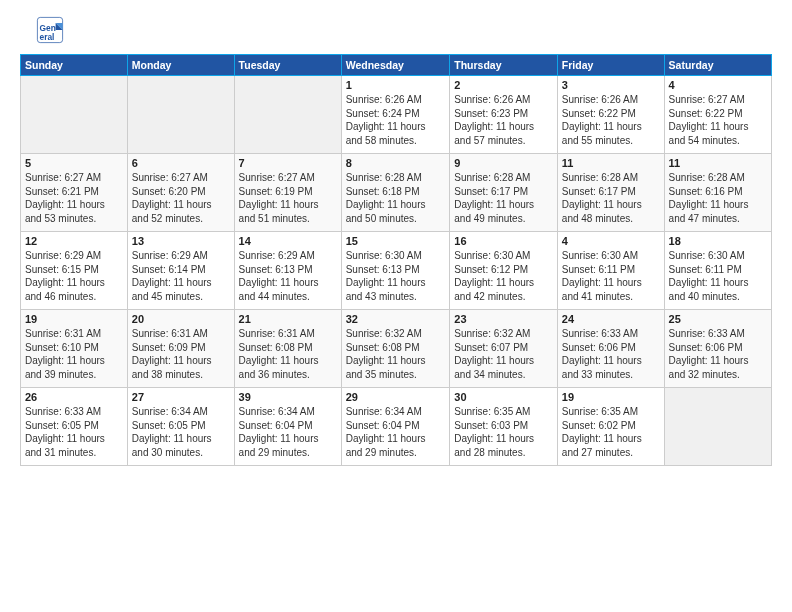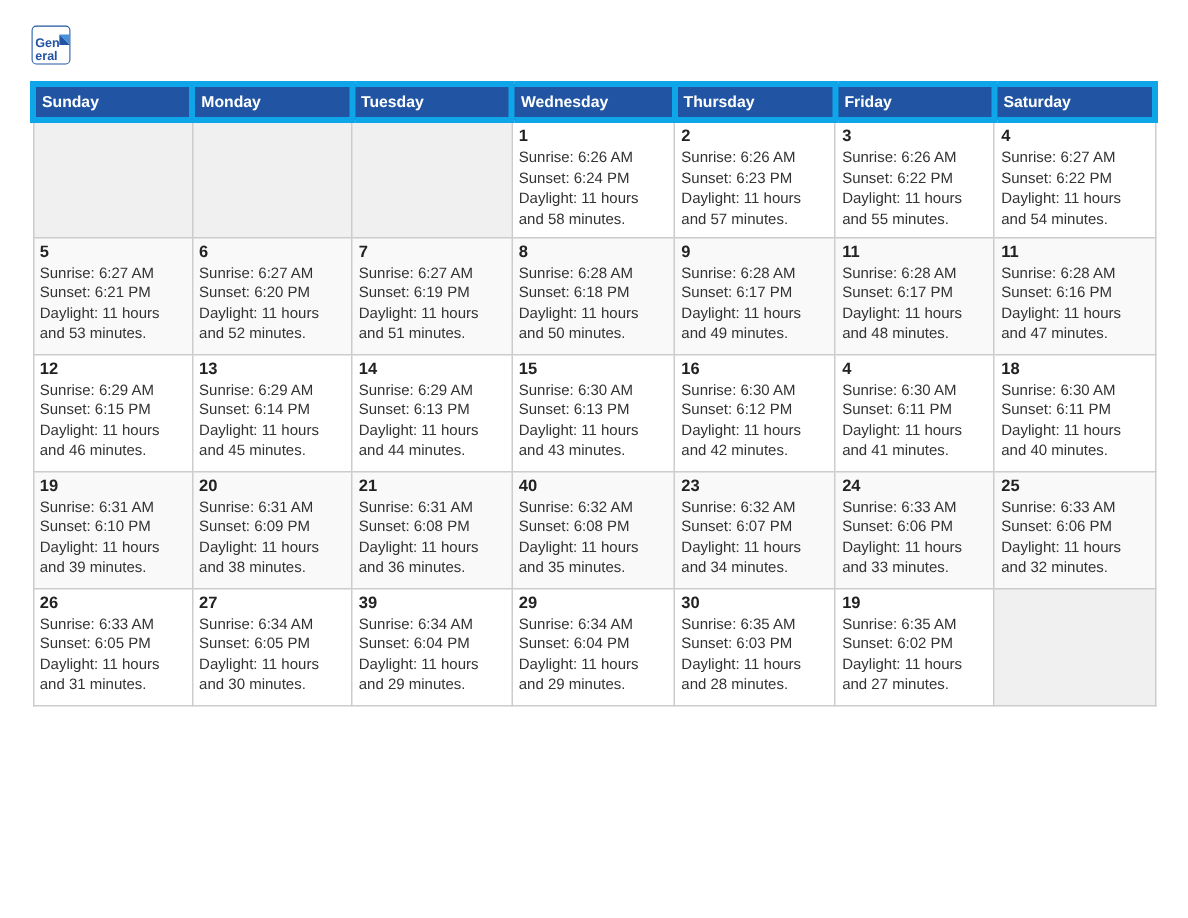--- a/index.html
+++ b/index.html
@@ -17,20 +17,21 @@
       padding: 16px 20px 12px 20px;
     }
     .header {
       display: flex;
       justify-content: space-between;
       align-items: flex-start;
       margin-bottom: 10px;
     }
     .logo {
       display: flex;
+      margin-left: 16px;
     }
     .logo-text {
       font-size: 18px;
       font-weight: bold;
       color: #2155a3;
       line-height: 1.1;
     }
     .logo-icon {
       width: 28px;
       height: 28px;
@@ -53,21 +54,21 @@
       border-collapse: collapse;
       font-size: 9.5px;
     }
     .calendar th {
       background: #2155a3;
       color: white;
       padding: 4px 4px;
       text-align: left;
       font-size: 10.5px;
       font-weight: bold;
-      border: 4px solid #0ea5e9;
+      border: 1px solid #0ea5e9;
     }
     .calendar td {
       border: 1px solid #ccc;
       padding: 3px 4px;
       vertical-align: top;
       width: 113px;
       height: 78px;
       background: white;
     }
     .calendar tr:nth-child(even) td {
@@ -216,21 +217,21 @@
           </td>
           <td>
             <span class="day-num">20</span>
             <div class="day-info">Sunrise: 6:31 AM<br>Sunset: 6:09 PM<br>Daylight: 11 hours<br>and 38 minutes.</div>
           </td>
           <td>
             <span class="day-num">21</span>
             <div class="day-info">Sunrise: 6:31 AM<br>Sunset: 6:08 PM<br>Daylight: 11 hours<br>and 36 minutes.</div>
           </td>
           <td>
-            <span class="day-num">40</span>
+            <span class="day-num">32</span>
             <div class="day-info">Sunrise: 6:32 AM<br>Sunset: 6:08 PM<br>Daylight: 11 hours<br>and 35 minutes.</div>
           </td>
           <td>
             <span class="day-num">23</span>
             <div class="day-info">Sunrise: 6:32 AM<br>Sunset: 6:07 PM<br>Daylight: 11 hours<br>and 34 minutes.</div>
           </td>
           <td>
             <span class="day-num">24</span>
             <div class="day-info">Sunrise: 6:33 AM<br>Sunset: 6:06 PM<br>Daylight: 11 hours<br>and 33 minutes.</div>
           </td>

